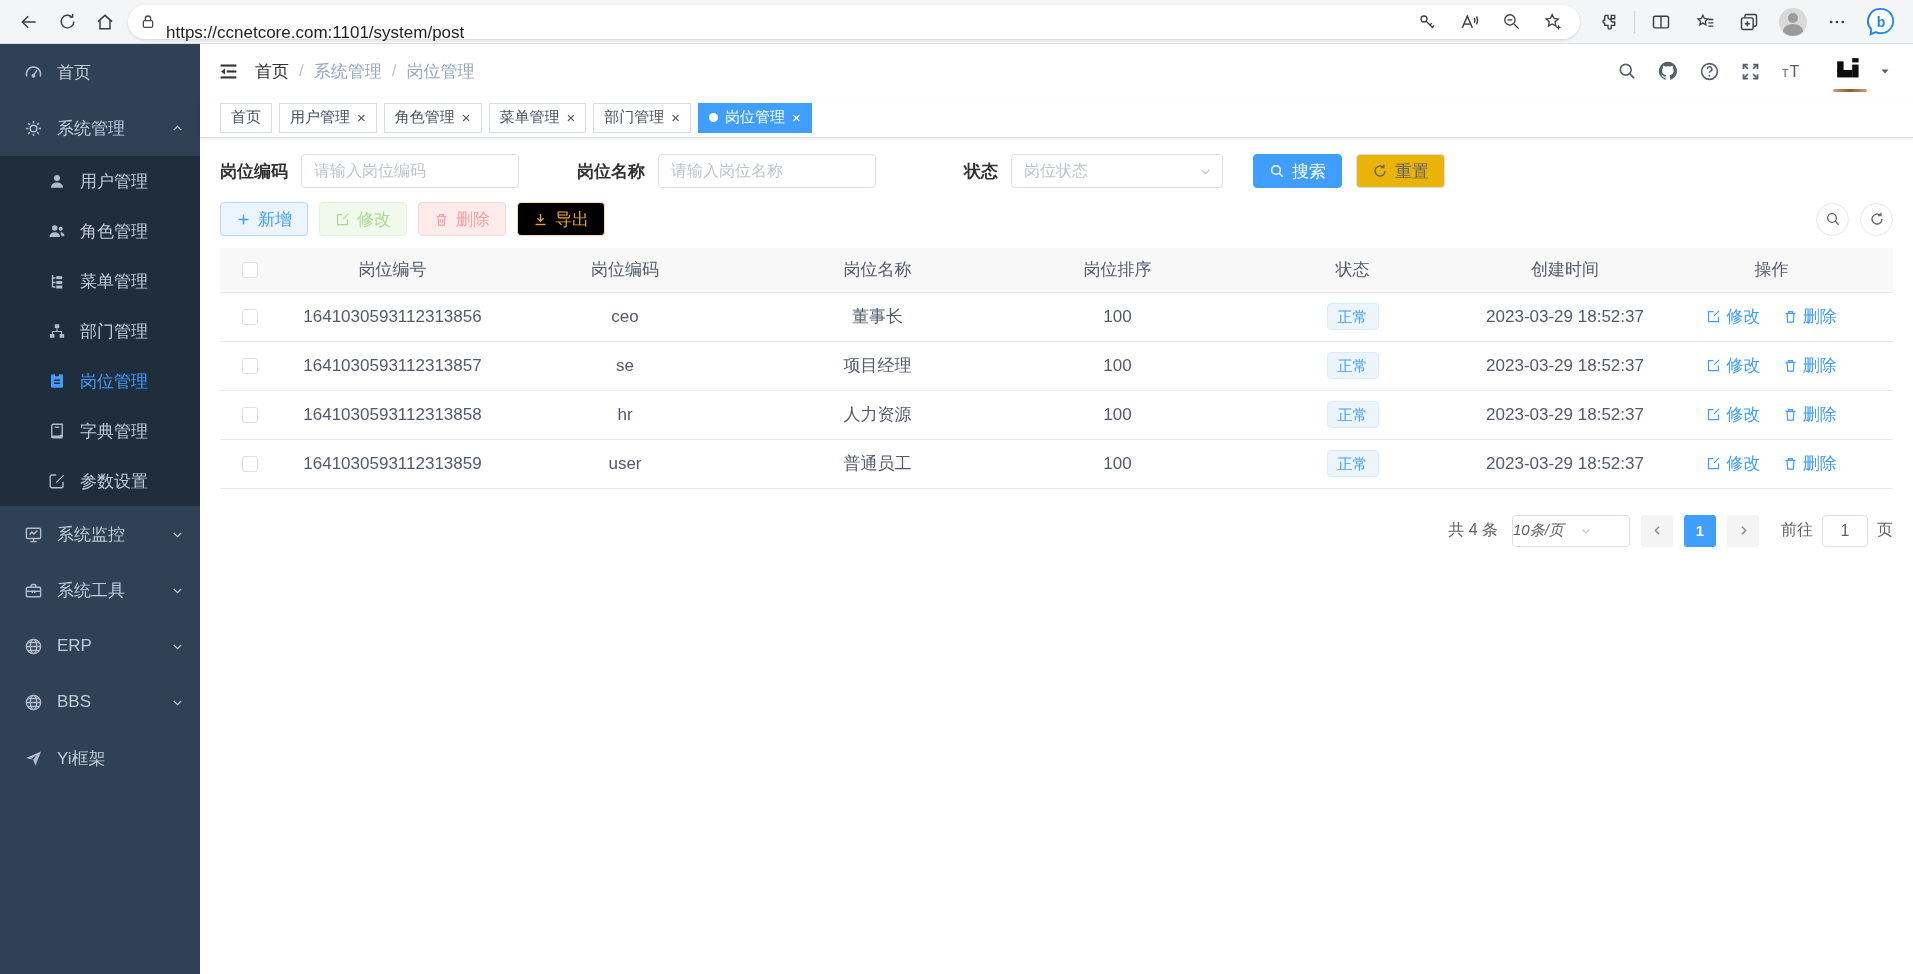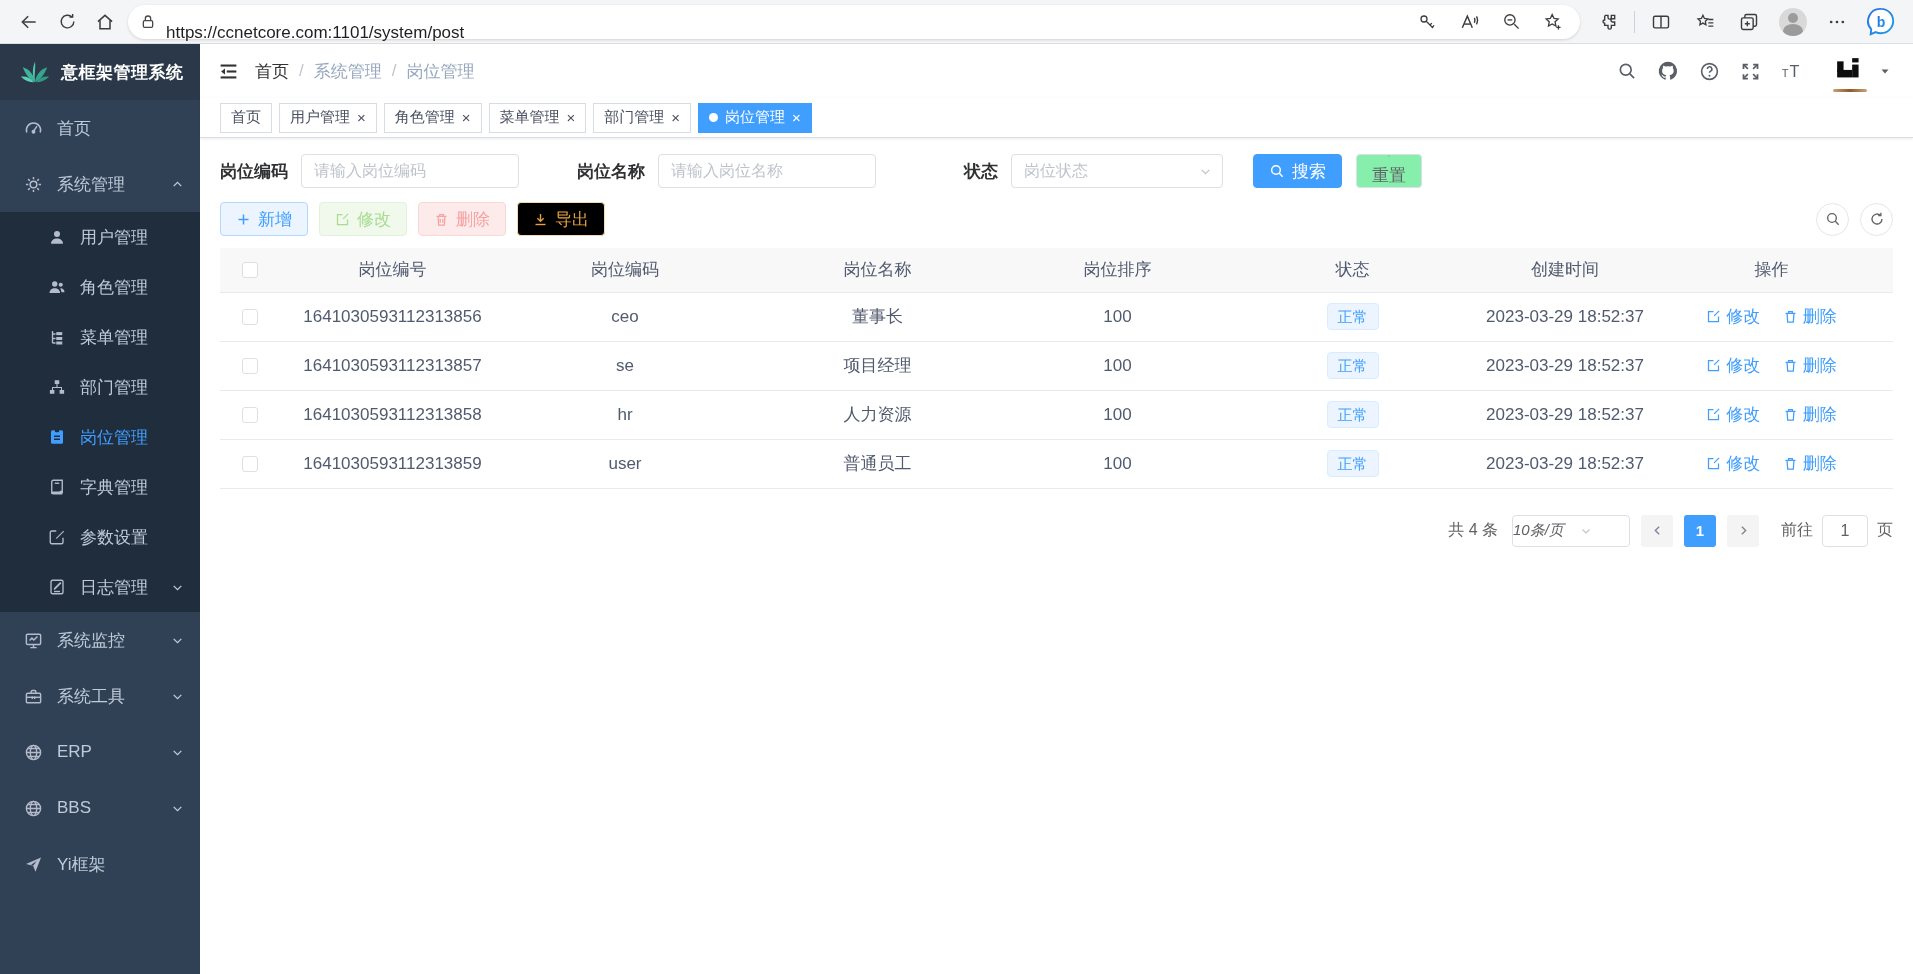--- a/index.html
+++ b/index.html
@@ -74,21 +74,21 @@
   .f-input { width:218px; height:34px; border:1px solid #dcdfe6; border-radius:4px; padding:0 12px;
     font-size:16px; color:#606266; font-family:Liberation Sans, sans-serif; outline:none; }
   .f-input::placeholder { color:#bfc4cc; }
   .gap30 { width:30px; flex:0 0 auto; }
   .gap58 { width:58px; flex:0 0 auto; }
   .f-select { width:212px; height:34px; border:1px solid #dcdfe6; border-radius:4px; padding:0 10px 0 12px;
     display:flex; align-items:center; justify-content:space-between; color:#bfc4cc; font-size:16px; cursor:pointer;gap:36px; }
   .btn { height:34px; display:inline-flex; align-items:center; gap:7px; padding:0 15px; border-radius:4px;
     font-size:17px; cursor:pointer; border:1px solid transparent; white-space:nowrap; }
   .btn-primary { background:#409eff; border-color:#409eff; color:#fff; margin-left:30px;justify-content:flex-end; }
-  .btn-plain-default { background:#86efac; border-color:#dcdfe6; color:#606266; margin-left:14px;flex-direction:column; }
+  .btn-plain-default { background:#eab308; border-color:#dcdfe6; color:#606266; margin-left:14px; }
 
   .toolbar-row { display:flex; align-items:center; margin-bottom:12px; }
   .btn-plain-blue   { background:#ecf5ff; border-color:#b3d8ff; color:#409eff; }
   .btn-plain-green  { background:#f0f9eb; border-color:#e1f3d8; color:#a9dc91; cursor:not-allowed; }
   .btn-plain-red    { background:#fdeaea; border-color:#fbd8d8; color:#f6a3a3; cursor:not-allowed; }
   .btn-plain-orange { background:#000000; border-color:#f5dab1; color:#e6a23c; }
   .toolbar-row .btn + .btn { margin-left:11px; }
   .tool-circles { margin-left:auto; display:flex; gap:11px; }
   .circle-btn { width:33px; height:33px; border-radius:50%; border:1px solid #e3e6eb; background:#fff;
     display:flex; align-items:center; justify-content:center; color:#606266; cursor:pointer; }
@@ -225,32 +225,20 @@
         <path d="M16 2a13 13 0 0 1 0 26c-2 0-3.9-.4-5.6-1.2L5 29l.6-5.3A13 13 0 0 1 16 2z" fill="#fff" stroke="url(#bg1)" stroke-width="2"></path>
         <text x="16" y="21" text-anchor="middle" font-size="15" font-weight="bold" fill="url(#bg1)" font-family="Liberation Sans, sans-serif">b</text>
       </svg>
     </div>
   </div>
 </div>
 
 <div class="app">
 
   <aside class="sidebar">
-    <div class="logo-bar">
-      <svg width="30" height="26" viewBox="0 0 32 26">
-        <g fill="#3fb39a">
-          <path d="M16 24C15 16 10 10 3 8c3 8 7 13 13 16z"></path>
-          <path d="M16 24c-1-9 1-16 0-22-3 7-3 15 0 22z" fill="#4ec7ab"></path>
-          <path d="M16 24c1-8 6-14 13-16-3 8-7 13-13 16z" fill="#37a58d"></path>
-          <path d="M15 24C11 19 6 17 1 18c4 4 9 6 14 6z" fill="#5bd0b5"></path>
-          <path d="M17 24c4-5 9-7 14-6-4 4-9 6-14 6z" fill="#2f9a84"></path>
-        </g>
-      </svg>
-      <span class="logo-title">意框架管理系统</span>
-    </div>
 
     <nav>
       <div class="menu-item">
         <svg class="mi" width="19" height="19" viewBox="0 0 24 24" fill="none" stroke="currentColor" stroke-width="1.8">
             <path d="M3.5 17a9 9 0 1 1 17 0"></path>
             <path d="M12 15.5 16.5 9"></path>
             <circle cx="12" cy="16" r="1.6" fill="currentColor"></circle>
           </svg>
         <span>首页</span>
       </div>
@@ -318,31 +306,20 @@
               <circle cx="17.5" cy="19" r="2.4" fill="currentColor" stroke="none"></circle>
             </svg>
           <span>字典管理</span>
         </div>
         <div class="menu-item">
           <svg class="mi" width="18" height="18" viewBox="0 0 24 24" fill="none" stroke="currentColor" stroke-width="1.8">
               <path d="M20 13v6a2 2 0 0 1-2 2H5a2 2 0 0 1-2-2V6a2 2 0 0 1 2-2h6"></path>
               <path d="m11 13 9.5-9.5 1 1L12 14l-1.6.6z" fill="currentColor" stroke="none"></path>
             </svg>
           <span>参数设置</span>
-        </div>
-        <div class="menu-item">
-          <svg class="mi" width="18" height="18" viewBox="0 0 24 24" fill="none" stroke="currentColor" stroke-width="1.8">
-              <rect x="4" y="3" width="16" height="18" rx="2"></rect>
-              <path d="m10 15 8-8-1.8-1.8-8 8L7.6 16z" fill="currentColor" stroke="none"></path>
-              <path d="M8 18h8"></path>
-            </svg>
-          <span>日志管理</span>
-          <svg class="chev" width="13" height="13" viewBox="0 0 24 24" fill="none" stroke="currentColor" stroke-width="2.4">
-              <path d="m5 9 7 7 7-7"></path>
-            </svg>
         </div>
       </div>
 
       <div class="menu-item">
         <svg class="mi" width="19" height="19" viewBox="0 0 24 24" fill="none" stroke="currentColor" stroke-width="1.8">
             <rect x="3" y="4" width="18" height="13" rx="1.5"></rect>
             <path d="m7 12 3-3 2.5 2.5L17 7"></path>
             <path d="M12 17v4M8 21h8"></path>
           </svg>
         <span>系统监控</span>

